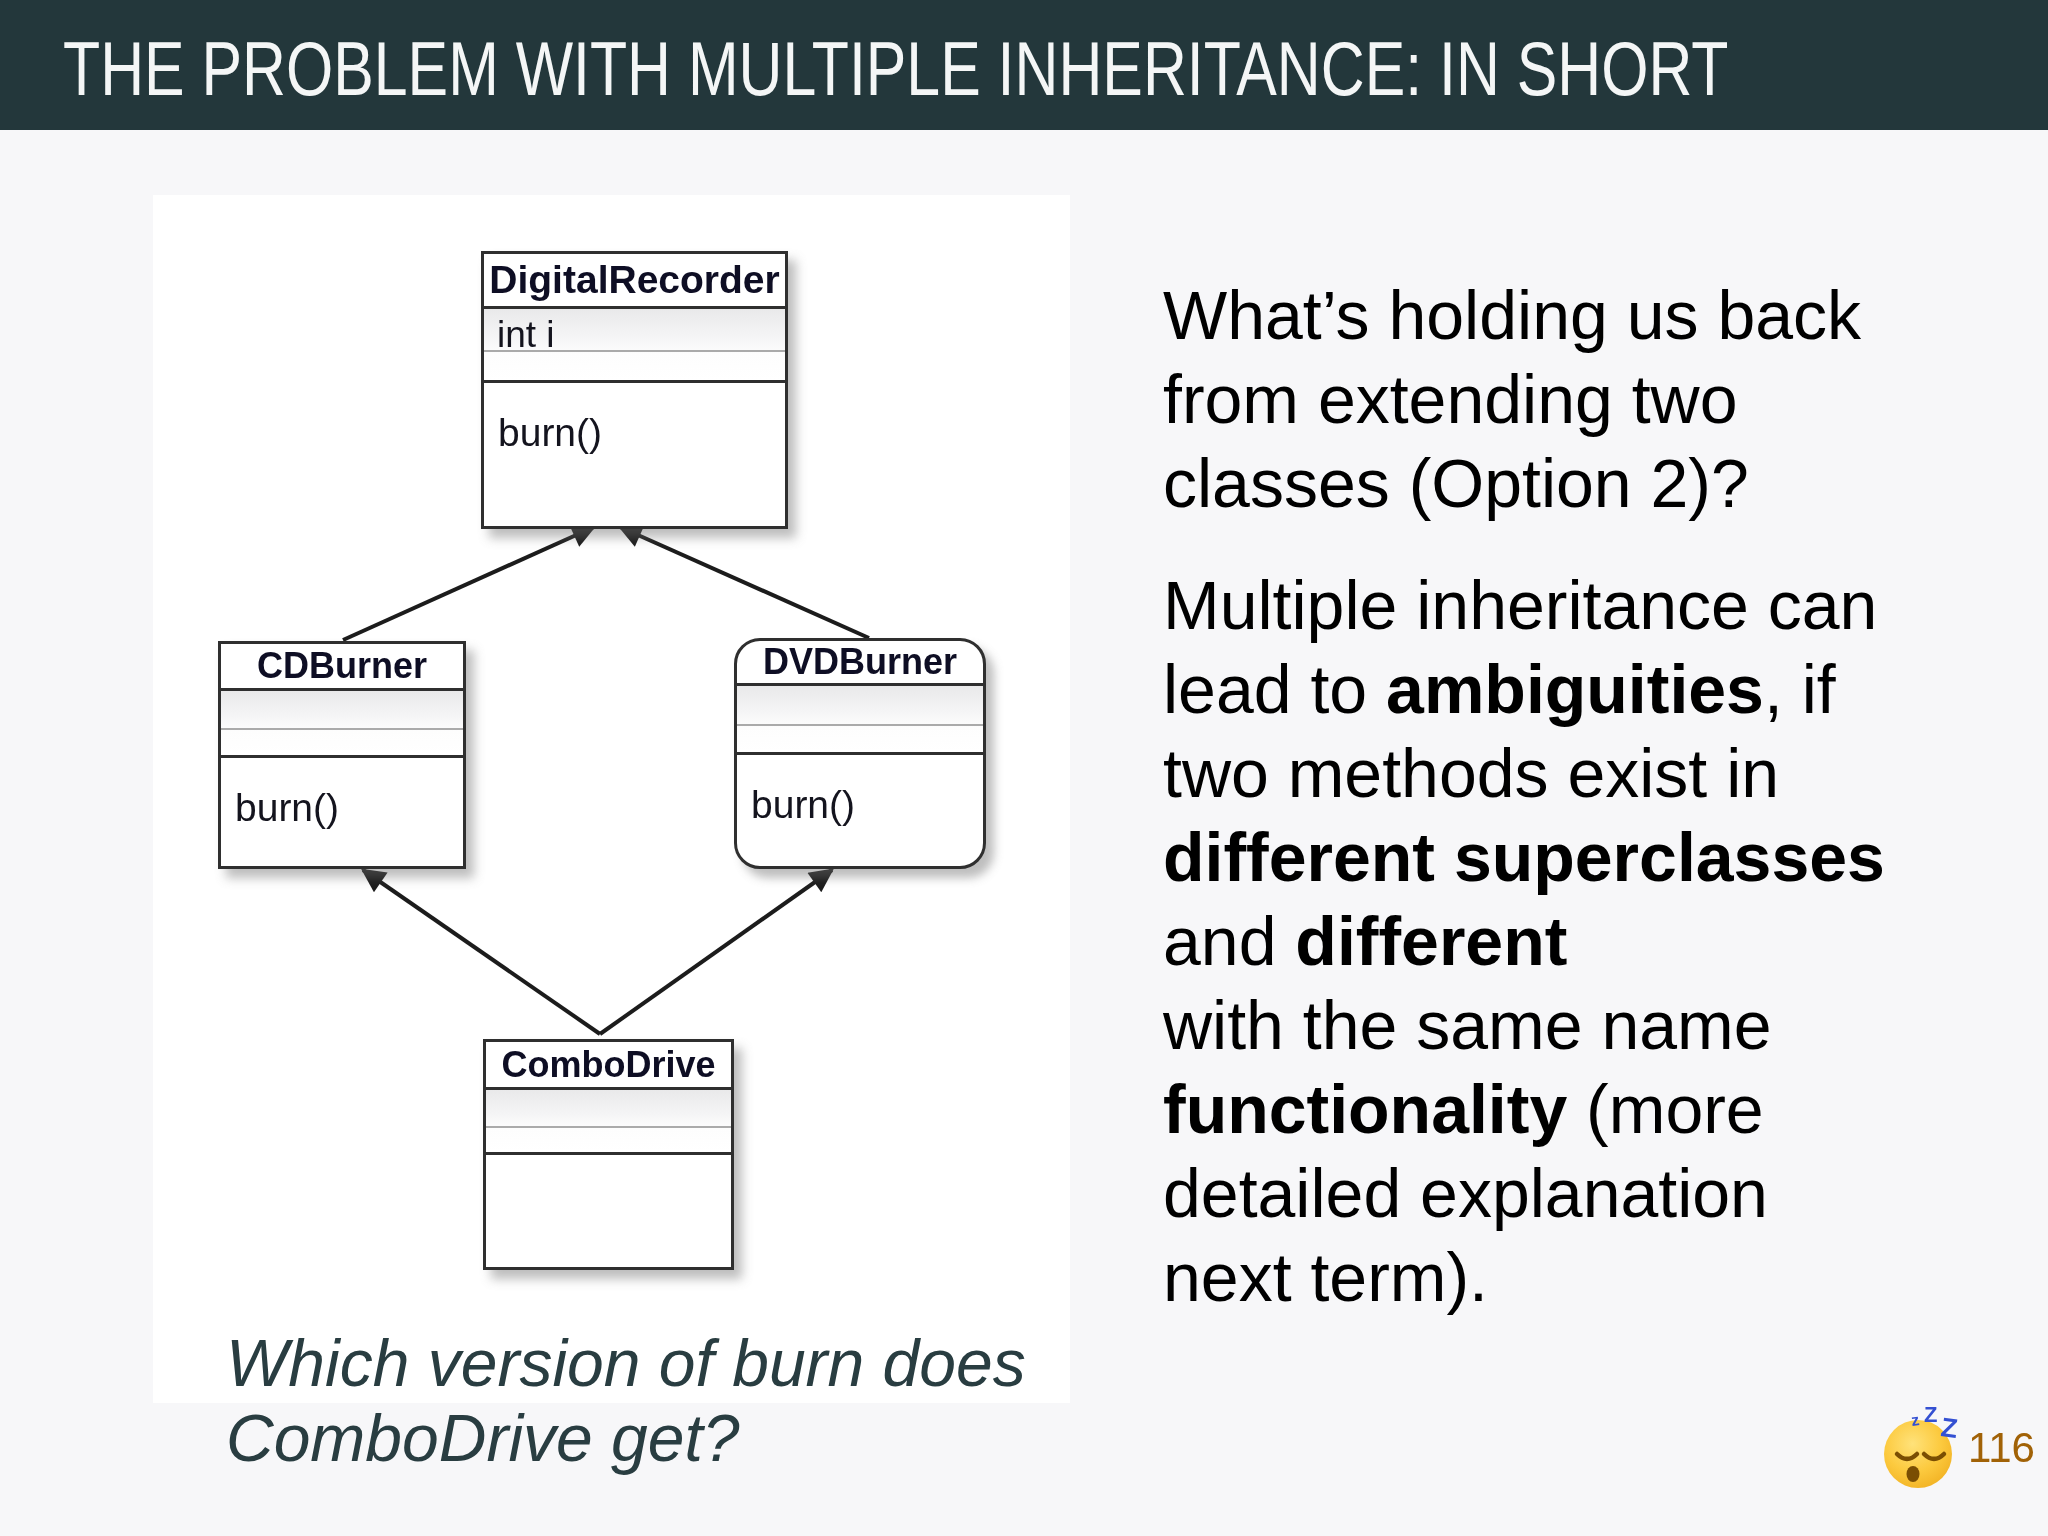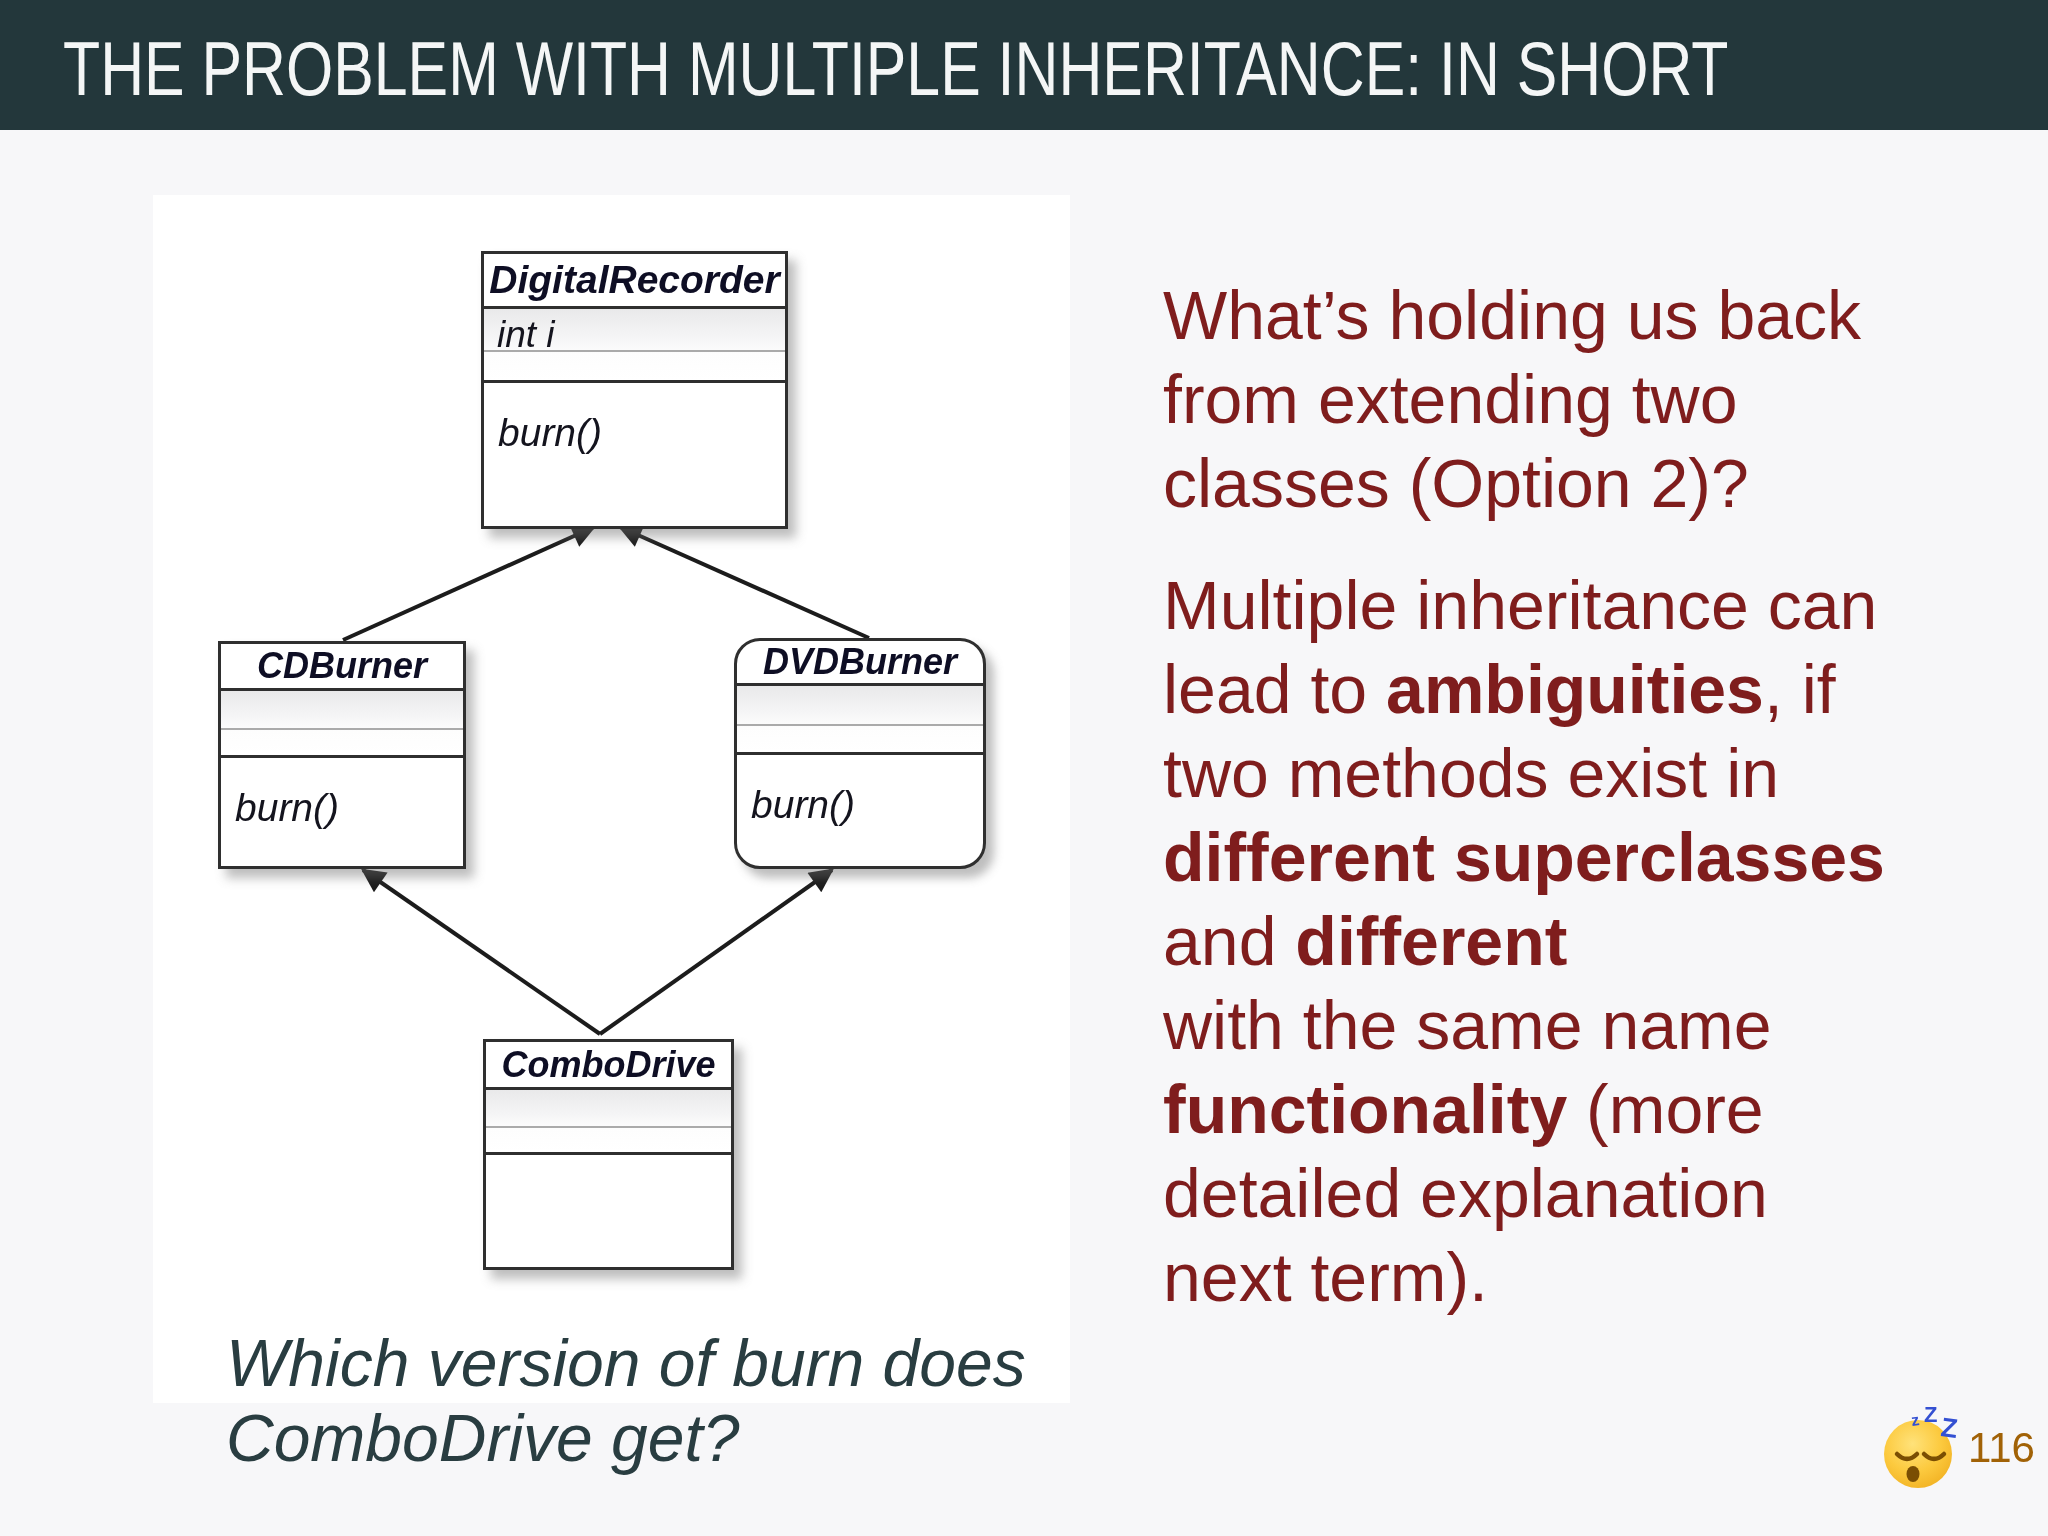--- a/index.html
+++ b/index.html
@@ -20,21 +20,20 @@
     display:inline-block; margin-left:30px; padding-top:6px;
     transform:scaleX(0.8); transform-origin:0 50%;
     white-space:nowrap;
     font-size:76px; font-weight:400; color:#f4f6f6;
   }
 
   
   .image-area {
     position:absolute; left:153px; top:195px; width:917px; height:1208px;
     background:#ffffff;
-    font-style:italic;
   }
   .arrows { position:absolute; left:0; top:0; }
   .arrows line { stroke:#1c1c1c; stroke-width:4; }
 
   .uml-box {
     position:absolute; background:#ffffff;
     border:3px solid #2f2f2f;
     box-shadow:8px 9px 10px rgba(110,110,110,0.45);
     display:flex; flex-direction:column;
     color:#14141e;
@@ -62,21 +61,21 @@
   
   .question {
     position:absolute; left:226px; top:1326px;
     font-size:66px; line-height:75px; font-style:italic;
     color:#293d41;
   }
 
   
   .right-col {
     position:absolute; left:1163px; top:273px; width:800px;
-    color:#7f1d1d; font-size:68px; line-height:84px;
+    color:#000000; font-size:68px; line-height:84px;
   }
   .right-col .para2 { margin-top:38px; }
   .right-col .b { font-weight:700; }
 
   
   .emoji { position:absolute; left:1880px; top:1402px; width:88px; height:88px; }
   .page-num {
     position:absolute; left:1968px; top:1424px;
     font-size:42px; color:#a16207;
   }

